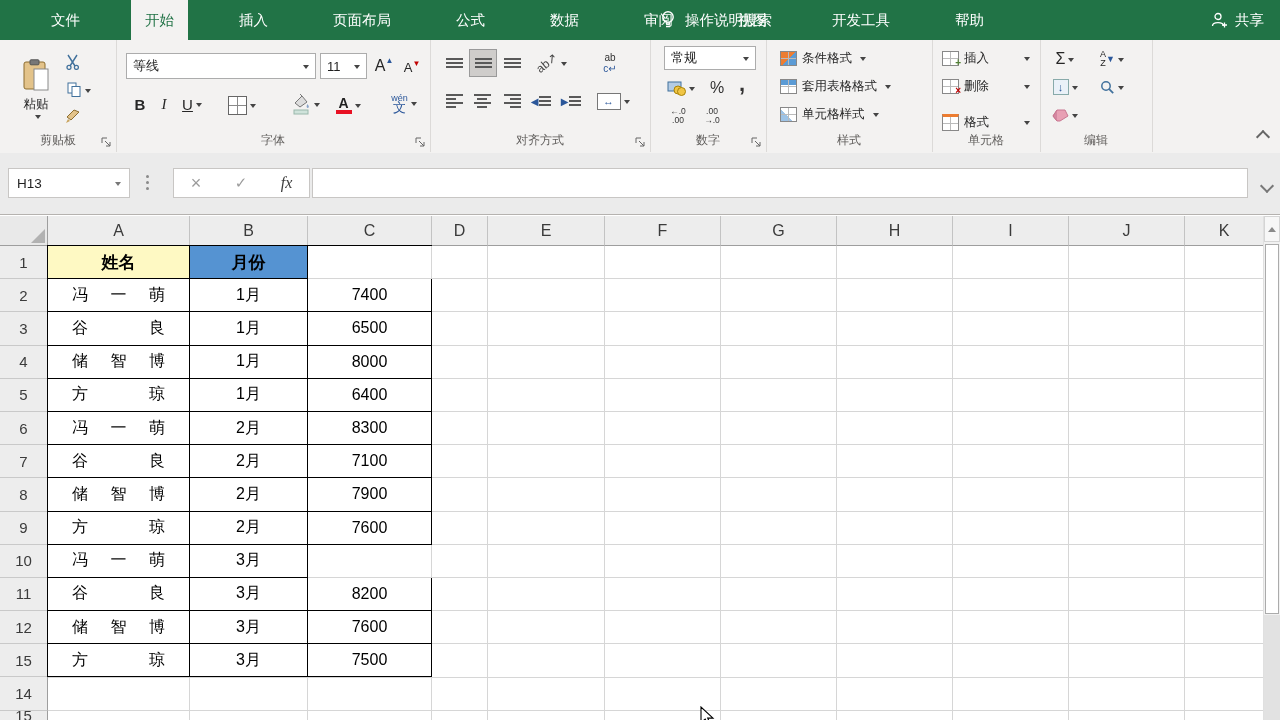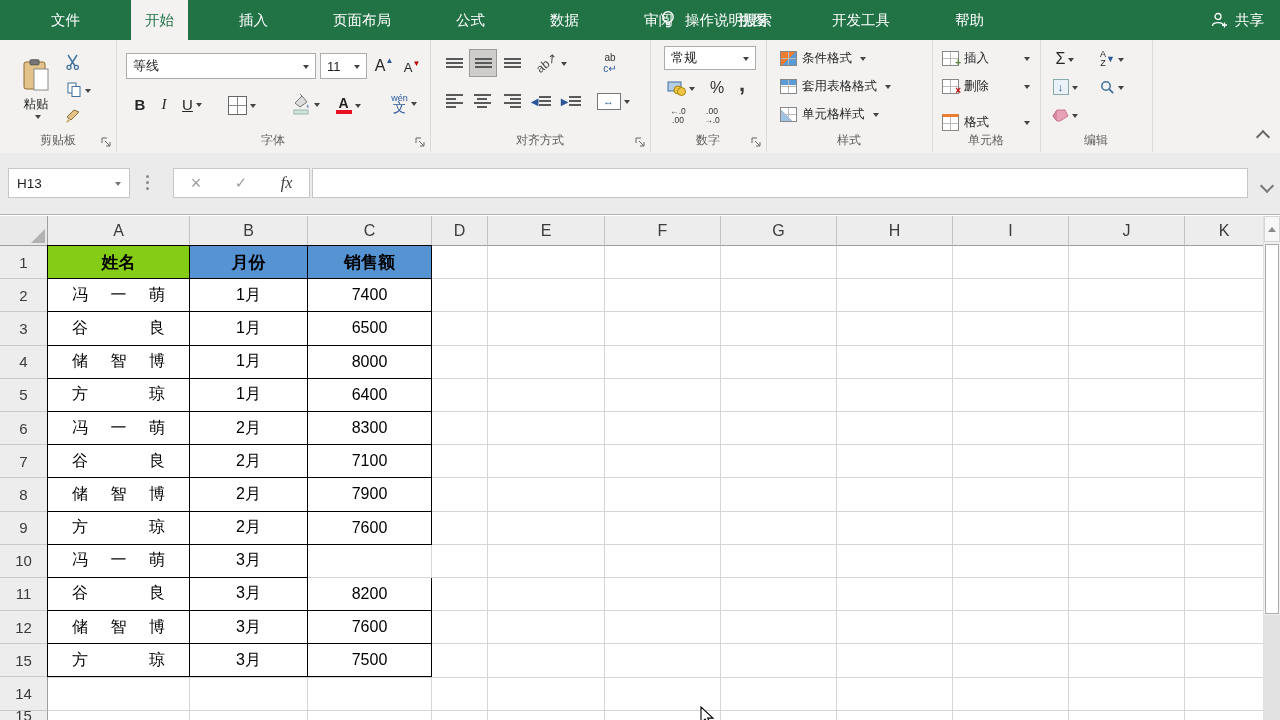--- a/index.html
+++ b/index.html
@@ -472,23 +472,22 @@
       <div class="vline" style="left:672px;"></div>
     <div class="vline" style="left:788px;"></div>
       <div class="vline" style="left:904px;"></div>
     <div class="vline" style="left:1020px;"></div>
       <div class="vline" style="left:1136px;"></div>
   </div>
 </div>
 
 <div class="xtable">
   <div class="xrow">
-    <div class="xcell hdr" style="width:142px;background:#84cc16;">姓名</div>
+    <div class="xcell hdr" style="width:142px;background:#fef9c3;">姓名</div>
     <div class="xcell hdr" style="width:118px;background:#5593D2;">月份</div>
-    <div class="xcell hdr" style="width:124px;background:#5593D2;">销售额</div>
   </div>
   <div class="xrow">
     <div class="xcell name" style="width:142px;">
         <span>冯 一 萌</span>
       </div>
     <div class="xcell" style="width:118px;">
         <span>1月</span>
       </div>
     <div class="xcell" style="width:124px;">
         <span>7400</span>

